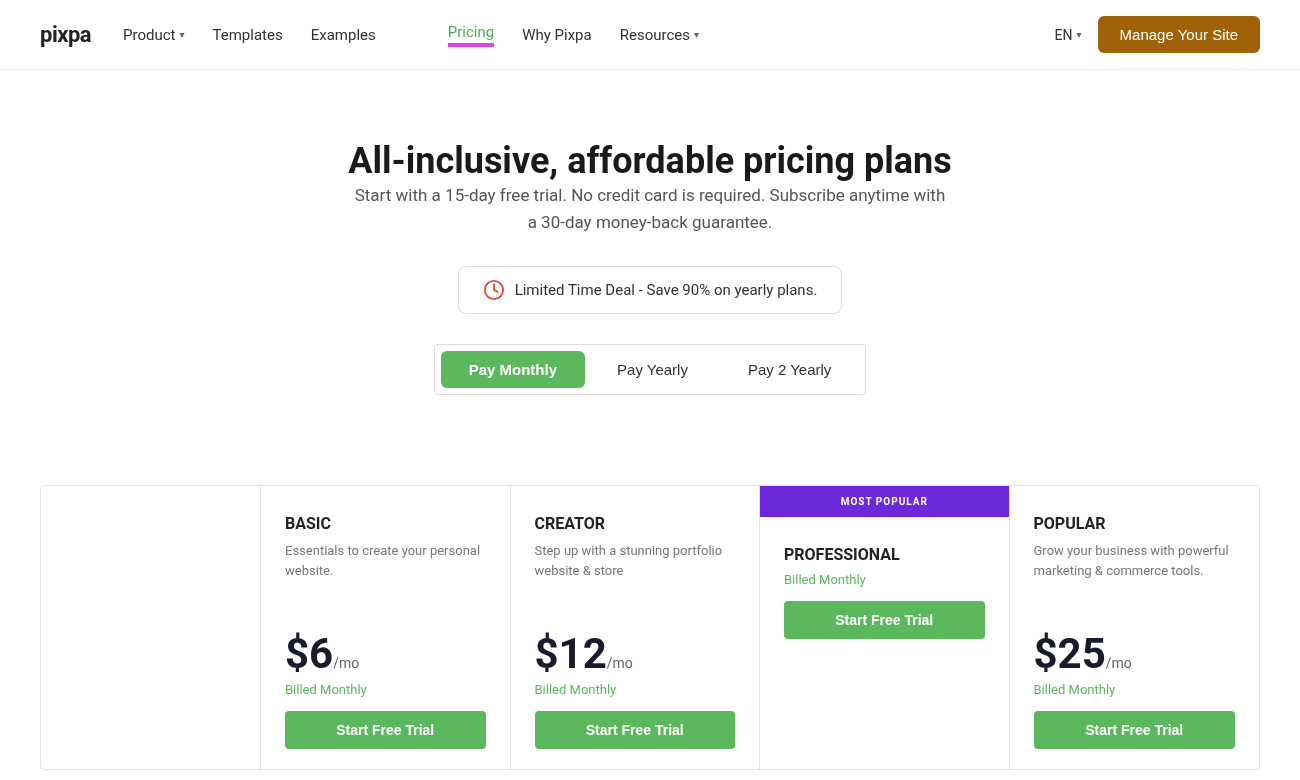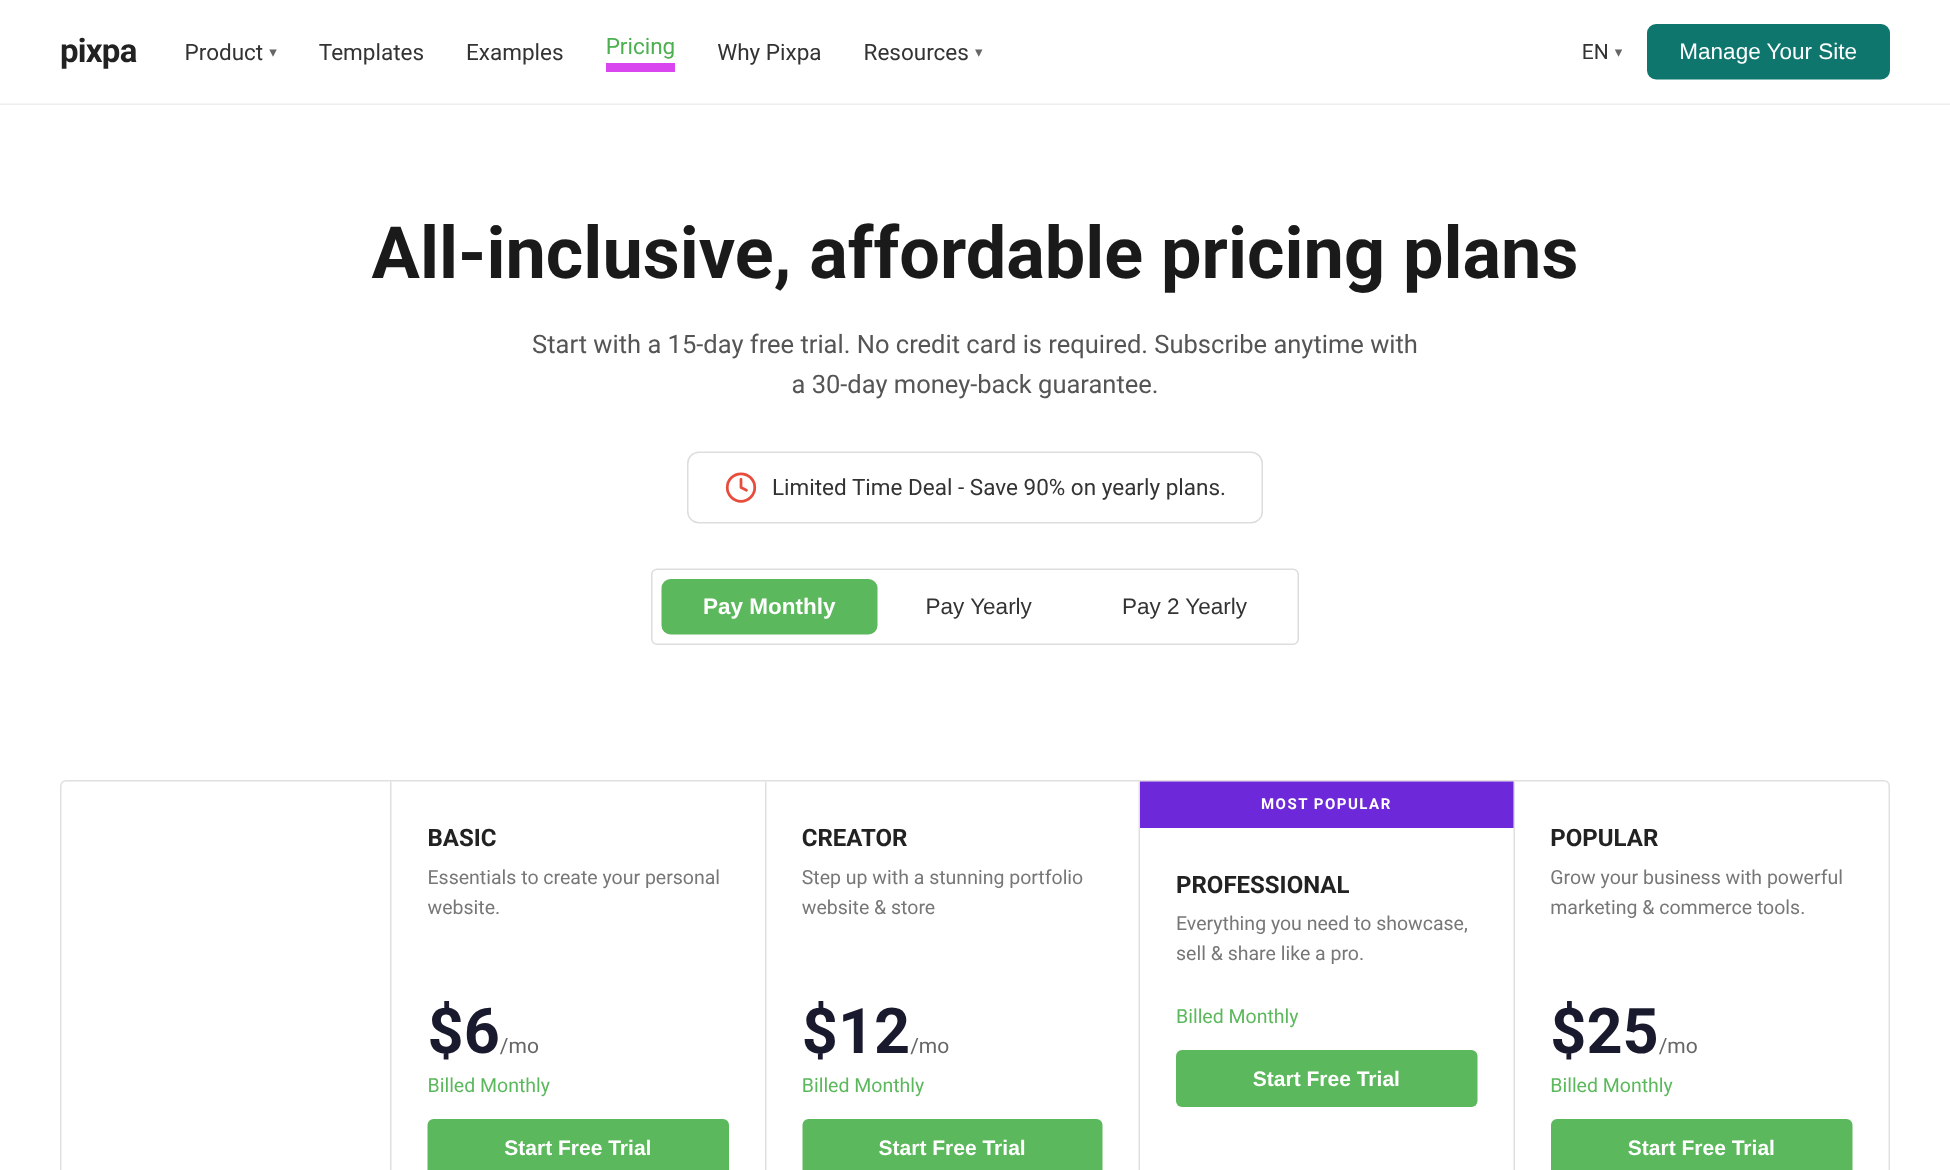--- a/index.html
+++ b/index.html
@@ -8,33 +8,33 @@
     
     nav {
       display: flex; align-items: center; justify-content: space-between;
       padding: 0 40px; height: 70px; border-bottom: 1px solid #eee;
       position: relative;
     }
     .nav-left { display: flex; align-items: center; gap: 32px; }
     .nav-logo { font-size: 22px; font-weight: 700; color: #222; letter-spacing: -0.5px; }
     .nav-links { display: flex; align-items: center; gap: 28px; }
     .nav-link { font-size: 15px; color: #333; text-decoration: none; cursor: pointer; }
-    .nav-link.active { color: #4CAF50; border-bottom: 6px solid #d946ef; padding-bottom: 2px; }
+    .nav-link.active { color: #4CAF50; border-bottom: 4px solid #d946ef; padding-bottom: 2px; margin-left: 44px; }
     .nav-link-dropdown { display: flex; align-items: center; gap: 4px; }
     .nav-right { display: flex; align-items: center; gap: 16px; }
     .nav-lang { font-size: 14px; color: #333; cursor: pointer; display: flex; align-items: center; gap: 4px; }
     .manage-btn {
-      background: #0f766e; color: #fff; border: none; padding: 10px 22px;
+      background: #a16207; color: #fff; border: none; padding: 10px 22px;
       border-radius: 6px; font-size: 15px; font-weight: 500; cursor: pointer;
     }
     .chevron { font-size: 10px; color: #666; }
 
     
     .hero { text-align: center; padding: 70px 20px 40px; }
-    .hero h1 { font-size: 48px; font-weight: 700; color: #1a1a1a; margin-bottom: 20px; }
+    .hero h1 { font-size: 36px; font-weight: 700; color: #1a1a1a; }
     .hero p { font-size: 17px; color: #555; line-height: 1.6; max-width: 600px; margin: 0 auto 30px; }
 
     
     .deal-banner {
       display: inline-flex; align-items: center; gap: 10px;
       border: 1px solid #ddd; border-radius: 8px; padding: 12px 24px;
       margin-bottom: 30px; font-size: 15px; color: #333;
     }
     .clock-icon { width: 22px; height: 22px; color: #e74c3c; }
 
@@ -178,21 +178,20 @@
         </div>
         <div class="billed-text">Billed Monthly</div>
         <button class="card-cta">Start Free Trial</button>
       </div>
     </div>
 
     <div class="col-card popular">
       <div class="top-badge">MOST POPULAR</div>
       <div class="card-body">
         <div class="card-name">PROFESSIONAL</div>
-        <div class="card-desc">Everything you need to showcase, sell &amp; share like a pro.</div>
         <div class="billed-text">Billed Monthly</div>
         <button class="card-cta">Start Free Trial</button>
       </div>
     </div>
 
     <div class="col-card">
 
       <div class="card-body">
         <div class="card-name">POPULAR</div>
         <div class="card-desc">Grow your business with powerful marketing &amp; commerce tools.</div>

